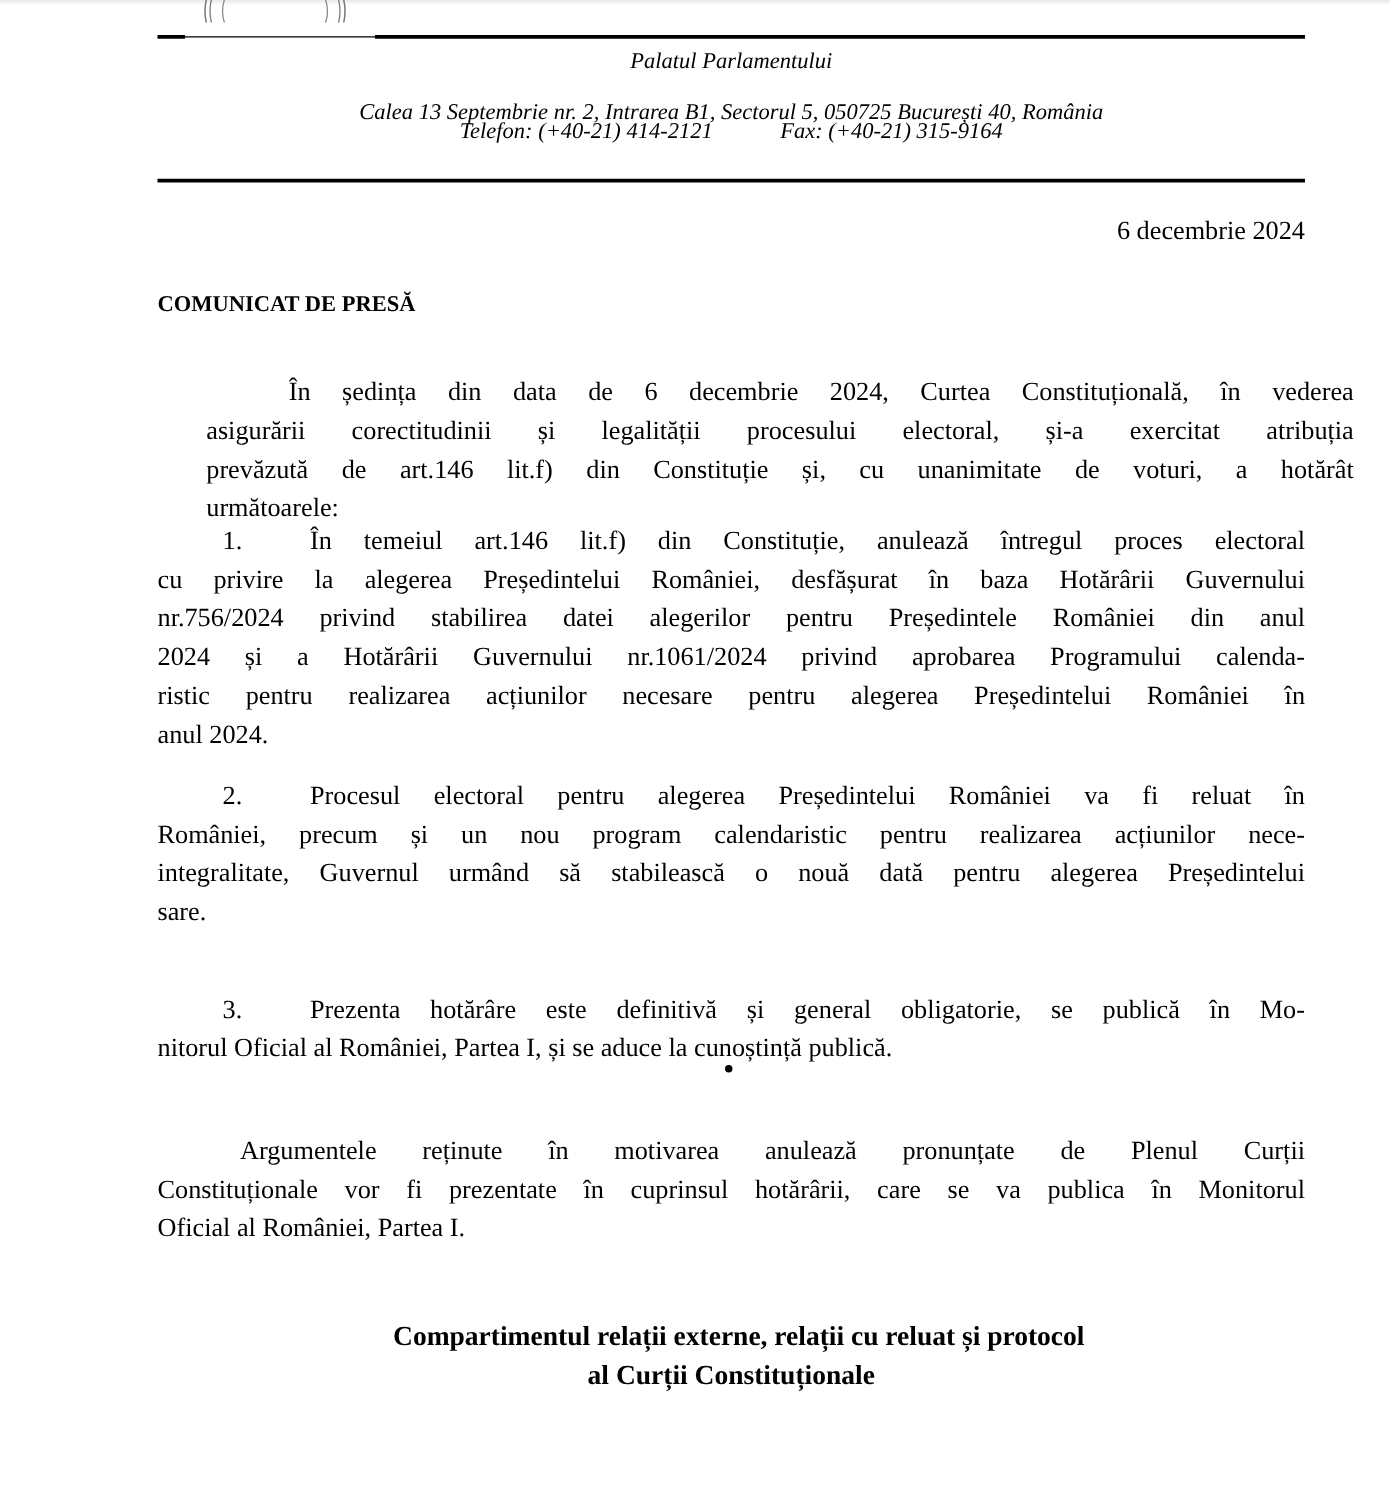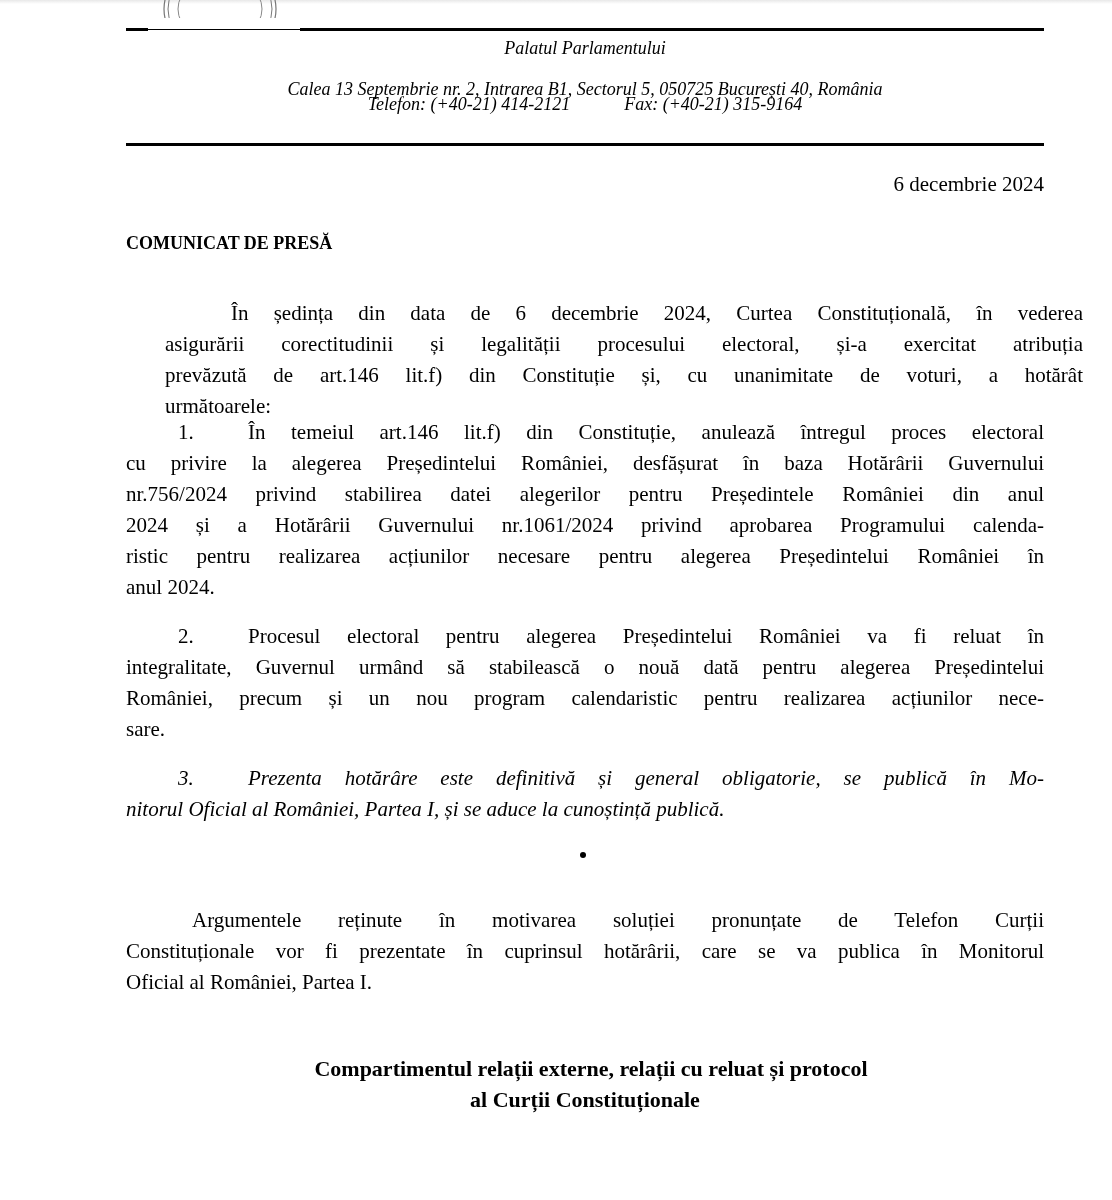--- a/index.html
+++ b/index.html
@@ -71,34 +71,34 @@
   <span class="line"><span class="num">1.</span><span>În temeiul art.146 lit.f) din Constituție, anulează întregul proces electoral</span></span>
   <span class="line">cu privire la alegerea Președintelui României, desfășurat în baza Hotărârii Guvernului</span>
   <span class="line">nr.756/2024 privind stabilirea datei alegerilor pentru Președintele României din anul</span>
   <span class="line">2024 și a Hotărârii Guvernului nr.1061/2024 privind aprobarea Programului calenda-</span>
   <span class="line">ristic pentru realizarea acțiunilor necesare pentru alegerea Președintelui României în</span>
   <span class="line last">anul 2024.</span>
 </div>
 
 <div class="para" style="top:621px;">
   <span class="line"><span class="num">2.</span><span>Procesul electoral pentru alegerea Președintelui României va fi reluat în</span></span>
+  <span class="line">României, precum și un nou program calendaristic pentru realizarea acțiunilor nece-</span>
   <span class="line">integralitate, Guvernul urmând să stabilească o nouă dată pentru alegerea Președintelui</span>
-  <span class="line">României, precum și un nou program calendaristic pentru realizarea acțiunilor nece-</span>
   <span class="line last">sare.</span>
 </div>
 
-<div class="para" style="top:763px;font-style:italic;">
+<div class="para" style="top:792px;">
   <span class="line"><span class="num">3.</span><span>Prezenta hotărâre este definitivă și general obligatorie, se publică în Mo-</span></span>
   <span class="line last">nitorul Oficial al României, Partea I, și se aduce la cunoștință publică.</span>
 </div>
 
 <div class="bullet"></div>
 
 <div class="para" style="top:905px;">
-  <span class="line indent">Argumentele reținute în motivarea soluției pronunțate de Telefon Curții</span>
+  <span class="line indent">Argumentele reținute în motivarea anulează pronunțate de Plenul Curții</span>
   <span class="line">Constituționale vor fi prezentate în cuprinsul hotărârii, care se va publica în Monitorul</span>
   <span class="line last">Oficial al României, Partea I.</span>
 </div>
 
 <div class="sig">
   <span class="l1">Compartimentul relații externe, relații cu reluat și protocol</span>
   <span>al Curții Constituționale</span>
 </div>
 
 </body></html>

